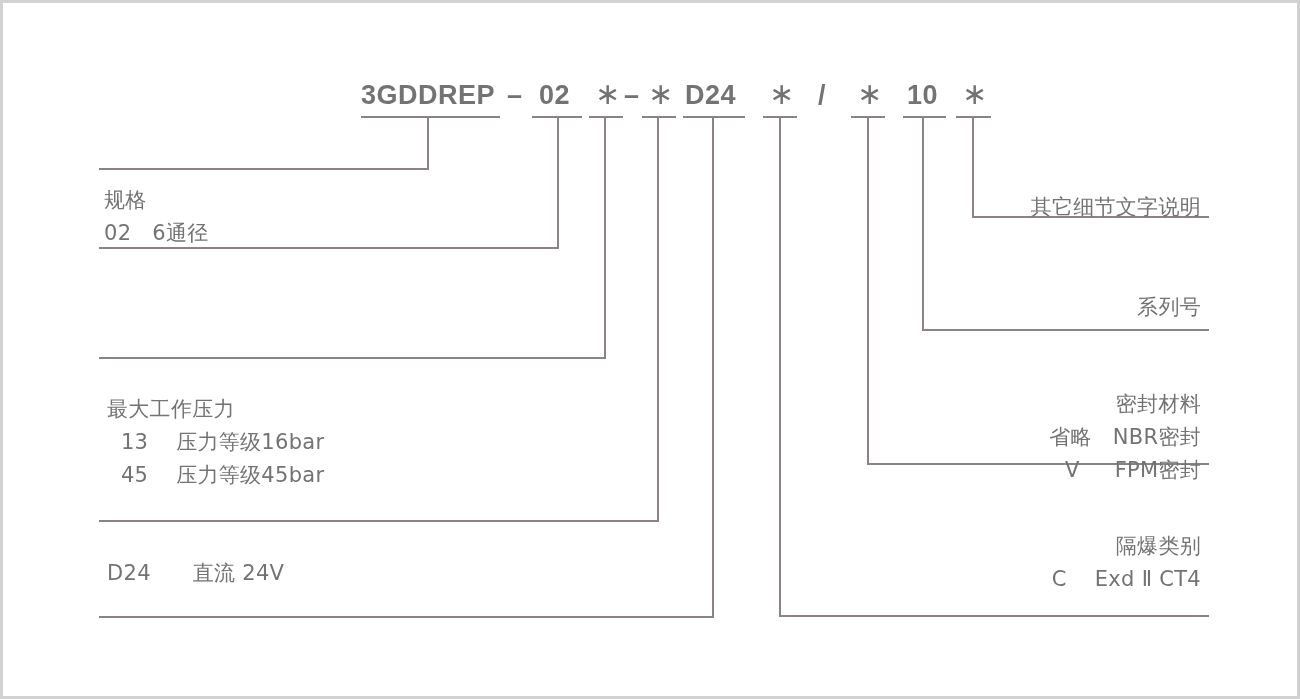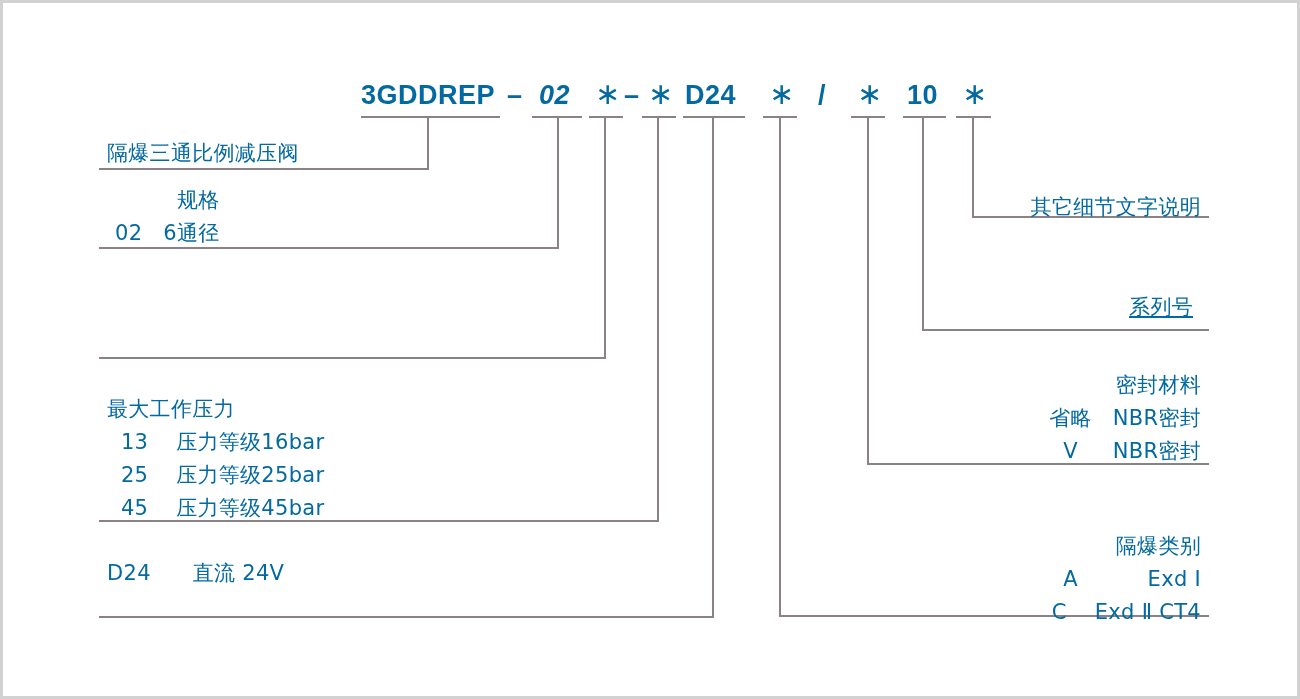--- a/index.html
+++ b/index.html
@@ -8,21 +8,21 @@
     background: #ffffff;
   }
   #canvas {
     position: relative;
     width: 1300px;
     height: 699px;
     background: #ffffff;
     border: 3px solid #d2d2d2;
     box-sizing: border-box;
     font-family: "Liberation Sans", "DejaVu Sans", sans-serif;
-    color: #0369a1;
+    color: #737373;
     overflow: hidden;
   }
   svg.leaders {
     position: absolute;
     left: 0; top: 0;
     width: 1300px;
     height: 699px;
     pointer-events: none;
   }
   svg.leaders line, svg.leaders path {
@@ -96,66 +96,61 @@
 
     <path d="M970,114 L970,214 L1206,214"></path>
     <path d="M920,114 L920,327 L1206,327"></path>
     <path d="M865,114 L865,461 L1206,461"></path>
     <path d="M777,114 L777,613 L1206,613"></path>
   </svg>
 
   <div class="code-row">
     <div class="code-seg" style="left:358px;">3GDDREP</div>
     <div class="code-seg" style="left:504px;">–</div>
-    <div class="code-seg" style="left:536px;font-style:italic;">02</div>
+    <div class="code-seg" style="left:536px;">02</div>
     <div class="code-seg star" style="left:592px;">∗</div>
     <div class="code-seg" style="left:621px;">–</div>
     <div class="code-seg star" style="left:645px;">∗</div>
     <div class="code-seg" style="left:682px;text-align:right;">D24</div>
     <div class="code-seg star" style="left:766px;">∗</div>
     <div class="code-seg" style="left:815px;">/</div>
     <div class="code-seg star" style="left:854px;">∗</div>
     <div class="code-seg" style="left:904px;">10</div>
     <div class="code-seg star" style="left:959px;">∗</div>
   </div>
 
-  <div class="tblock" style="left:104px; top:134px;">
-    <div class="tline cjk">隔爆三通比例减压阀</div>
-  </div>
 
-  <div class="tblock" style="left:112px; top:181px;text-align:right;">
+  <div class="tblock" style="left:101px; top:181px;">
     <div class="tline cjk">规格</div>
     <div class="tline cjk">02   6通径</div>
   </div>
 
 
   <div class="tblock" style="left:104px; top:390px;">
     <div class="tline cjk">最大工作压力</div>
     <div class="tline cjk">  13    压力等级16bar</div>
-    <div class="tline cjk">  25    压力等级25bar</div>
     <div class="tline cjk">  45    压力等级45bar</div>
   </div>
 
   <div class="tblock" style="left:104px; top:554px;">
     <div class="tline cjk">D24      直流 24V</div>
   </div>
 
   <div class="tblock right" style="right:96px; top:188px;">
     <div class="tline cjk">其它细节文字说明</div>
   </div>
 
-  <div class="tblock right" style="right:104px; top:288px;text-decoration:underline;">
+  <div class="tblock right" style="right:96px; top:288px;">
     <div class="tline cjk">系列号</div>
   </div>
 
-  <div class="tblock right" style="right:96px; top:366px;">
+  <div class="tblock right" style="right:96px; top:385px;">
     <div class="tline cjk">密封材料</div>
     <div class="tline cjk">省略   NBR密封</div>
-    <div class="tline cjk">V     NBR密封</div>
+    <div class="tline cjk">V     FPM密封</div>
   </div>
 
   <div class="tblock right" style="right:96px; top:515px;margin-top:12px;">
     <div class="tline cjk">隔爆类别</div>
-    <div class="tline cjk">A          Exd Ⅰ</div>
     <div class="tline cjk">C    Exd Ⅱ CT4</div>
   </div>
 
 </div>
 
 </body></html>

